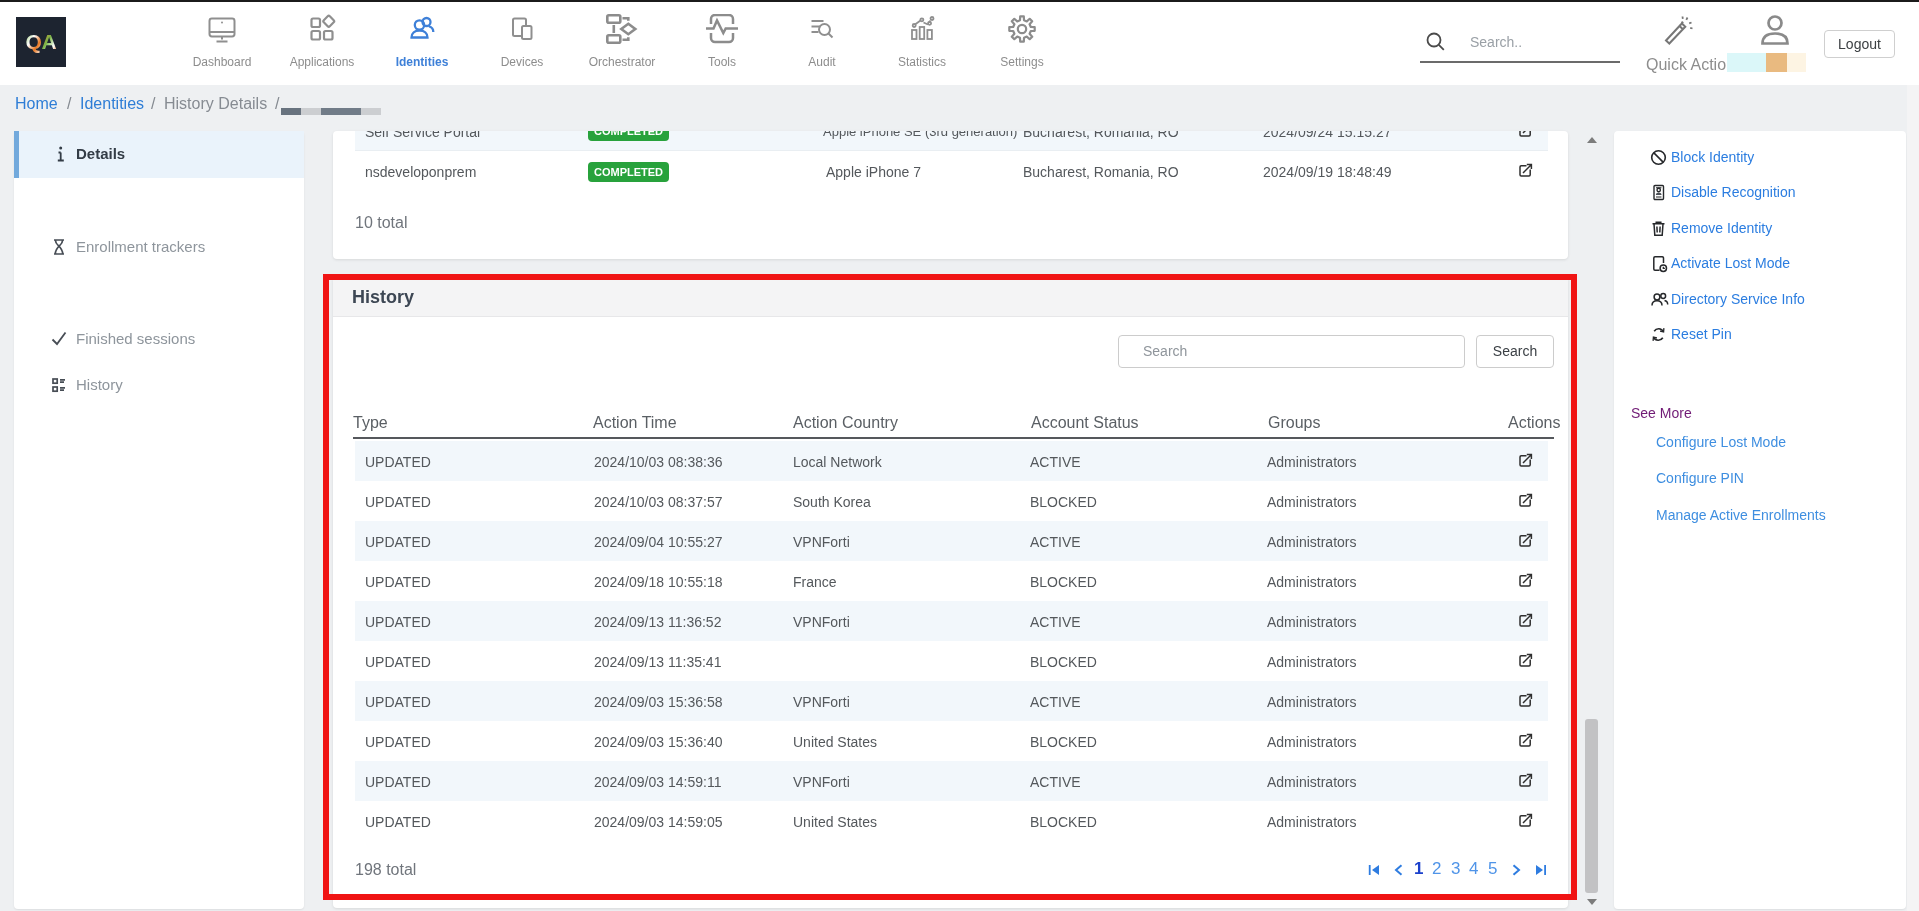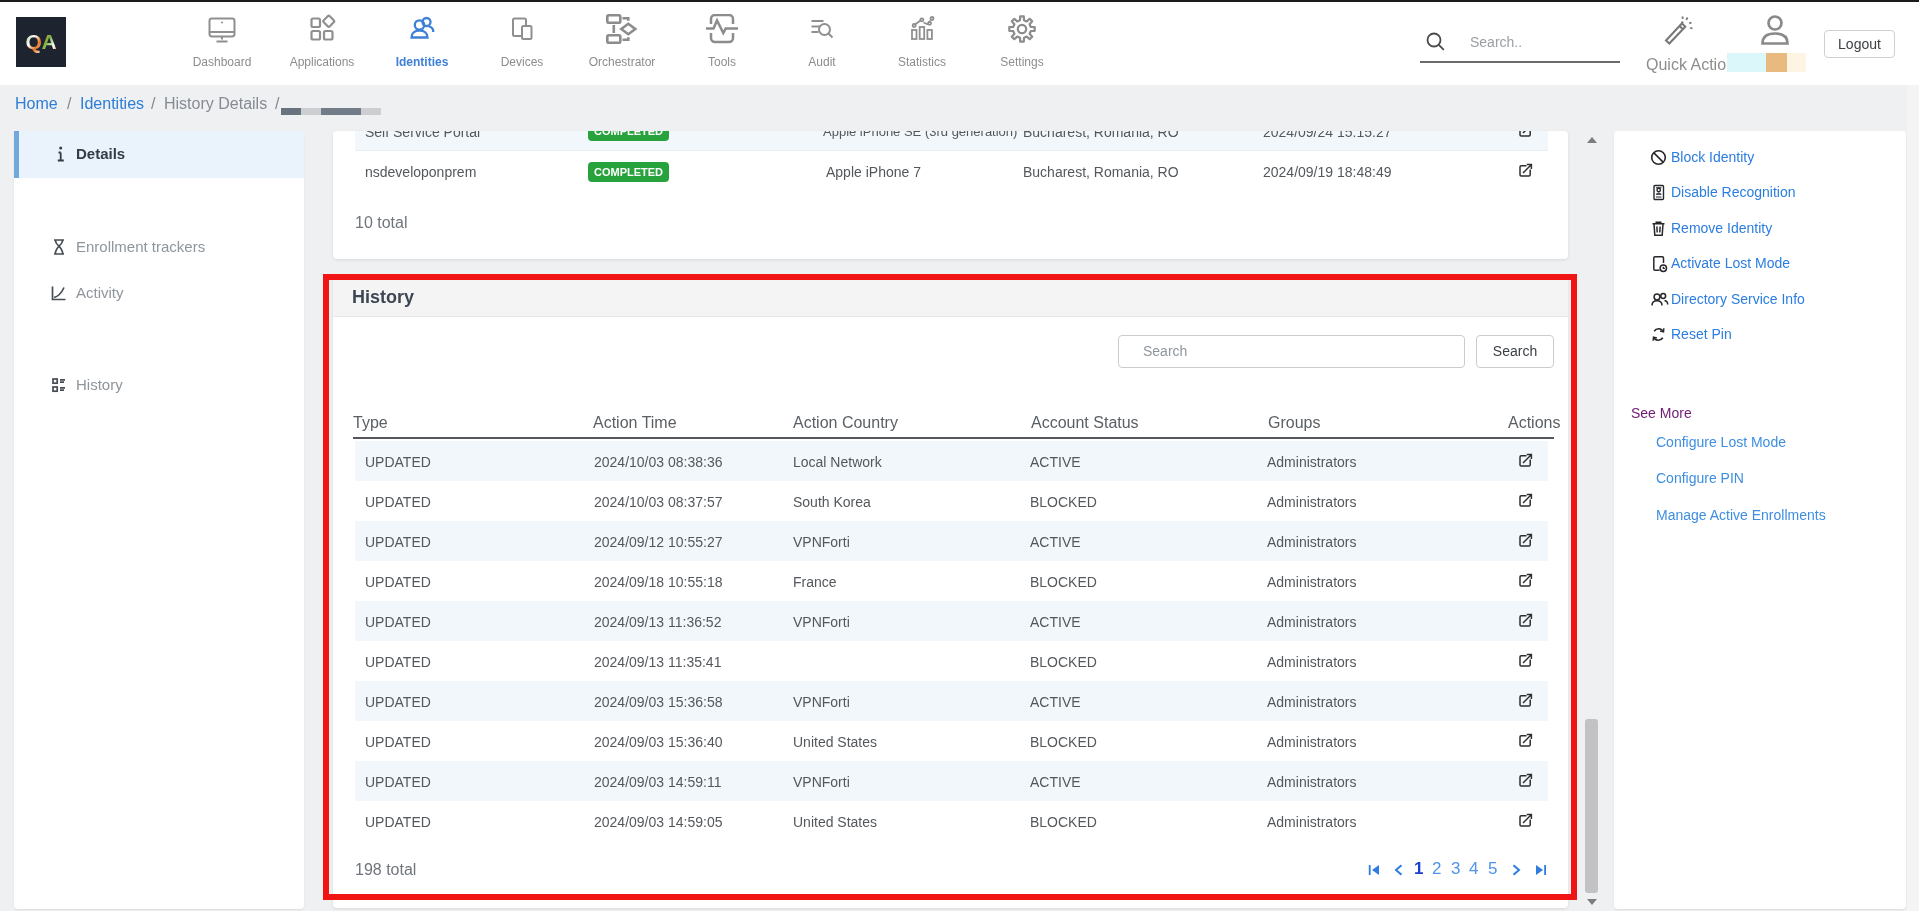--- a/index.html
+++ b/index.html
@@ -187,26 +187,25 @@
           <path d="M8.7 7.5v8M6.5 7.5h2.2M5.8 15.5h6"></path>
         </svg>
         <div class="txt">Details</div>
       </div>
 <div class="sitem" style="top:93px">
         <svg width="18" height="18" viewBox="0 0 18 18" fill="none" stroke="#474d55" stroke-width="1.7">
           <path d="M4 2h10M4 16h10M5.3 2c0 6 7.4 6 7.4 14M12.7 2c0 6-7.4 6-7.4 14"></path>
         </svg>
         <div class="txt">Enrollment trackers</div>
       </div>
-<div class="sitem" style="top:139px">
-        <svg width="18" height="18" viewBox="0 0 18 18" fill="none" stroke="#474d55" stroke-width="1.7">
-          <path d="M2.5 2.5v13h13"></path>
-          <path d="M4 13.5c4-1 7.5-4.5 10-10"></path>
-        </svg>
-        <div class="txt">Activity</div>
+<div class="sitem" style="top:185px">
+        <svg width="18" height="18" viewBox="0 0 18 18" fill="none" stroke="#474d55" stroke-width="1.8">
+          <path d="M2.5 9.5l4.5 4.5L15.5 2.5"></path>
+        </svg>
+        <div class="txt">Finished sessions</div>
       </div>
 <div class="sitem" style="top:231px">
         <svg width="18" height="18" viewBox="0 0 18 18" fill="none" stroke="#474d55" stroke-width="1.7">
           <rect x="3" y="3" width="4.2" height="4.2"></rect>
           <rect x="3" y="11" width="4.2" height="4.2"></rect>
           <path d="M10 3.8h5M10 6.2h4M10 11.8h5M10 14.2h4"></path>
         </svg>
         <div class="txt">History</div>
       </div>
 </div>
@@ -267,21 +266,21 @@
         <div class="c3">South Korea</div>
         <div class="c4">BLOCKED</div>
         <div class="c5">Administrators</div>
         <svg class="cic" width="17" height="17" viewBox="0 0 17 17" fill="none" stroke="#2f2f2f" stroke-width="1.5">
           <path d="M9.5 3.8H4.2A1.2 1.2 0 0 0 3 5v7.8A1.2 1.2 0 0 0 4.2 14H12a1.2 1.2 0 0 0 1.2-1.2V7.5"></path>
           <path d="M6 11l8.2-8.2M9.8 2.4h4.6V7"></path>
         </svg>
       </div>
 <div class="trow odd" style="top:244px">
         <div class="c1">UPDATED</div>
-        <div class="c2">2024/09/12 10:55:27</div>
+        <div class="c2">2024/09/04 10:55:27</div>
         <div class="c3">VPNForti</div>
         <div class="c4">ACTIVE</div>
         <div class="c5">Administrators</div>
         <svg class="cic" width="17" height="17" viewBox="0 0 17 17" fill="none" stroke="#2f2f2f" stroke-width="1.5">
           <path d="M9.5 3.8H4.2A1.2 1.2 0 0 0 3 5v7.8A1.2 1.2 0 0 0 4.2 14H12a1.2 1.2 0 0 0 1.2-1.2V7.5"></path>
           <path d="M6 11l8.2-8.2M9.8 2.4h4.6V7"></path>
         </svg>
       </div>
 <div class="trow" style="top:284px">
         <div class="c1">UPDATED</div>

